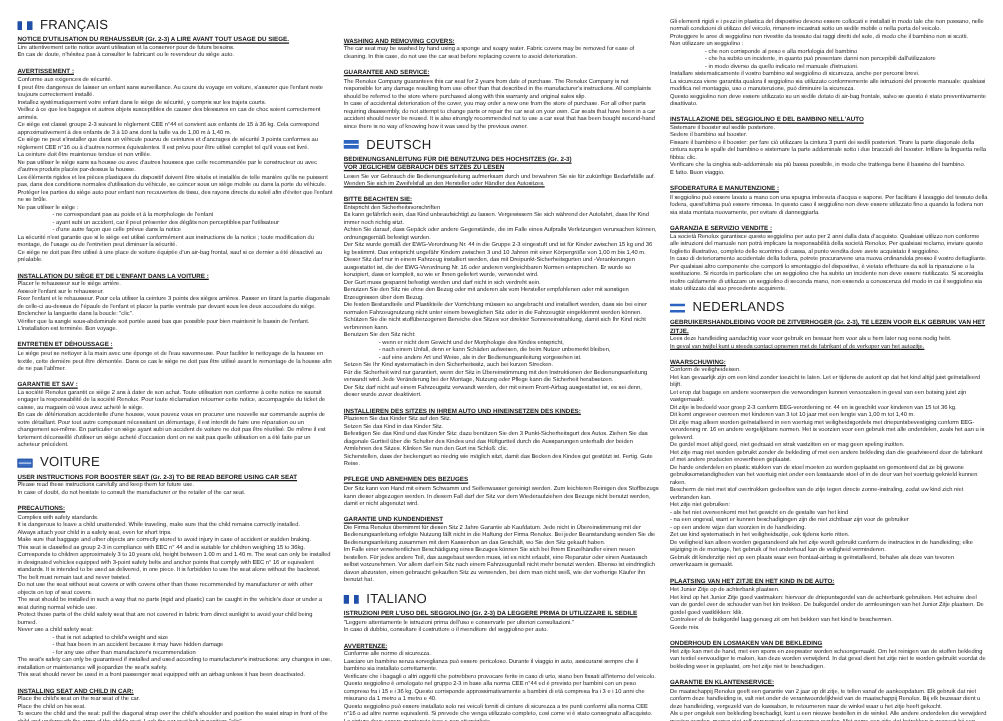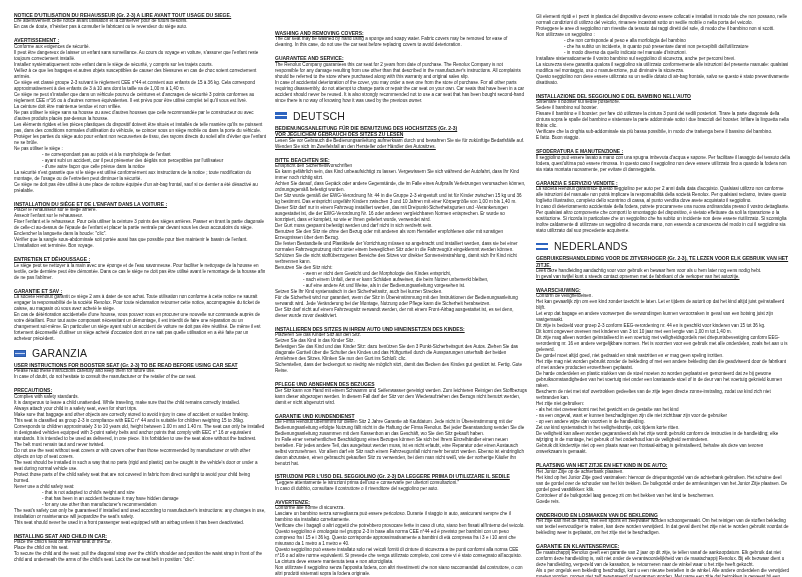--- a/index.html
+++ b/index.html
@@ -25,20 +25,24 @@
   .p { font-size: 4.6px; line-height: 6px; }
   .p.u { text-decoration: underline; }
   .ind { padding-left: 28px; }
   .sp { height: 3px; }
 </style>
 </head>
 <body>
 
 <div class="col col1">
   <div>
+    <div class="lang">
+      <span class="flag flag-fr"></span>
+      <span class="lang-title">FRANÇAIS</span>
+    </div>
     <div class="h first">NOTICE D'UTILISATION DU REHAUSSEUR (Gr. 2-3) A LIRE AVANT TOUT USAGE DU SIEGE.</div>
     <div class="p">Lire attentivement cette notice avant utilisation et la conserver pour de futurs besoins.</div>
     <div class="p">En cas de doute, n'hésitez pas à consulter le fabricant ou le revendeur du siège auto.</div>
     <div class="sp"></div>
     <div class="h">AVERTISSEMENT :</div>
     <div class="p">Conforme aux exigences de sécurité.</div>
     <div class="p">Il peut être dangereux de laisser un enfant sans surveillance. Au cours du voyage en voiture, s'assurer que l'enfant reste toujours correctement installé.</div>
     <div class="p">Installez systématiquement votre enfant dans le siège de sécurité, y compris sur les trajets courts.</div>
     <div class="p">Veillez à ce que les bagages et autres objets susceptibles de causer des blessures en cas de choc soient correctement arrimés.</div>
     <div class="p">Ce siège est classé groupe 2-3 suivant le règlement CEE n°44 et convient aux enfants de 15 à 36 kg. Cela correspond approximativement à des enfants de 3 à 10 ans dont la taille va de 1,00 m à 1,40 m.</div>
@@ -65,21 +69,21 @@
     <div class="p">Le siège peut se nettoyer à la main avec une éponge et de l'eau savonneuse. Pour faciliter le nettoyage de la housse en textile, cette dernière peut être démontée. Dans ce cas le siège ne doit pas être utilisé avant le remontage de la housse afin de ne pas l'abîmer.</div>
     <div class="sp"></div>
     <div class="h">GARANTIE ET SAV :</div>
     <div class="p">La société Renolux garantit ce siège 2 ans à dater de son achat. Toute utilisation non conforme à cette notice ne saurait engager la responsabilité de la société Renolux. Pour toute réclamation retourner cette notice, accompagnée du ticket de caisse, au magasin où vous avez acheté le siège.</div>
     <div class="p">En cas de détérioration accidentelle d'une housse, vous pouvez vous en procurer une nouvelle sur commande auprès de votre détaillant. Pour tout autre composant nécessitant un démontage, il est interdit de faire une réparation ou un changement soi-même. En particulier un siège ayant subi un accident de voiture ne doit pas être réutilisé. De même il est fortement déconseillé d'utiliser un siège acheté d'occasion dont on ne sait pas quelle utilisation en a été faite par un acheteur précédent.</div>
   </div>
 
   <div style="margin-top:5px;">
     <div class="lang">
       <span class="flag flag-en"></span>
-      <span class="lang-title">GARANZIA</span>
+      <span class="lang-title">VOITURE</span>
     </div>
     <div class="h first">USER INSTRUCTIONS FOR BOOSTER SEAT (Gr. 2-3) TO BE READ BEFORE USING CAR SEAT</div>
     <div class="p">Please read these instructions carefully and keep them for future use.</div>
     <div class="p">In case of doubt, do not hesitate to consult the manufacturer or the retailer of the car seat.</div>
     <div class="sp"></div>
     <div class="h">PRECAUTIONS:</div>
     <div class="p">Complies with safety standards.</div>
     <div class="p">It is dangerous to leave a child unattended. While traveling, make sure that the child remains correctly installed.</div>
     <div class="p">Always attach your child in a safety seat, even for short trips.</div>
     <div class="p">Make sure that baggage and other objects are correctly stored to avoid injury in case of accident or sudden braking.</div>
@@ -150,20 +154,24 @@
     <div class="sp"></div>
     <div class="h">PFLEGE UND ABNEHMEN DES BEZUGES</div>
     <div class="p">Der Sitz kann von Hand mit einem Schwamm und Seifenwasser gereinigt werden. Zum leichteren Reinigen des Stoffbezugs kann dieser abgezogen werden. In diesem Fall darf der Sitz vor dem Wiederaufziehen des Bezugs nicht benutzt werden, damit er nicht abgenutzt wird.</div>
     <div class="sp"></div>
     <div class="h">GARANTIE UND KUNDENDIENST</div>
     <div class="p">Die Firma Renolux übernimmt für diesen Sitz 2 Jahre Garantie ab Kaufdatum. Jede nicht in Übereinstimmung mit der Bedienungsanleitung erfolgte Nutzung fällt nicht in die Haftung der Firma Renolux. Bei jeder Beanstandung senden Sie die Bedienungsanleitung zusammen mit dem Kassenbon an das Geschäft, wo Sie den Sitz gekauft haben.</div>
     <div class="p">Im Falle einer versehentlichen Beschädigung eines Bezuges können Sie sich bei Ihrem Einzelhändler einen neuen bestellen. Für jedes andere Teil, das ausgebaut werden muss, ist es nicht erlaubt, eine Reparatur oder einen Austausch selbst vorzunehmen. Vor allem darf ein Sitz nach einem Fahrzeugunfall nicht mehr benutzt werden. Ebenso ist eindringlich davon abzuraten, einen gebraucht gekauften Sitz zu verwenden, bei dem man nicht weiß, wie der vorherige Käufer ihn benutzt hat.</div>
   </div>
 
   <div style="margin-top:6px;">
+    <div class="lang">
+      <span class="flag flag-it"></span>
+      <span class="lang-title">ITALIANO</span>
+    </div>
     <div class="h first">ISTRUZIONI PER L'USO DEL SEGGIOLINO (Gr. 2-3) DA LEGGERE PRIMA DI UTILIZZARE IL SEDILE</div>
     <div class="p">"Leggere attentamente le istruzioni prima dell'uso e conservarle per ulteriori consultazioni."</div>
     <div class="p">In caso di dubbio, consultare il costruttore o il rivenditore del seggiolino per auto.</div>
     <div class="sp"></div>
     <div class="h">AVVERTENZE:</div>
     <div class="p">Conforme alle norme di sicurezza.</div>
     <div class="p">Lasciare un bambino senza sorveglianza può essere pericoloso. Durante il viaggio in auto, assicurarsi sempre che il bambino sia installato correttamente.</div>
     <div class="p">Verificare che i bagagli o altri oggetti che potrebbero provocare ferite in caso di urto, siano ben fissati all'interno del veicolo.</div>
     <div class="p">Questo seggiolino è omologato nel gruppo 2-3 in base alla norma CEE n°44 ed è previsto per bambini con un peso compreso fra i 15 e i 36 kg. Questo corrisponde approssimativamente a bambini di età compresa fra i 3 e i 10 anni che misurano da 1 metro a 1 metro e 40.</div>
     <div class="p">Questo seggiolino può essere installato solo nei veicoli forniti di cinture di sicurezza a tre punti conformi alla norma CEE n°16 o ad altre norme equivalenti. Si prevede che venga utilizzato completo, così come vi è stato consegnato all'acquisto.</div>

